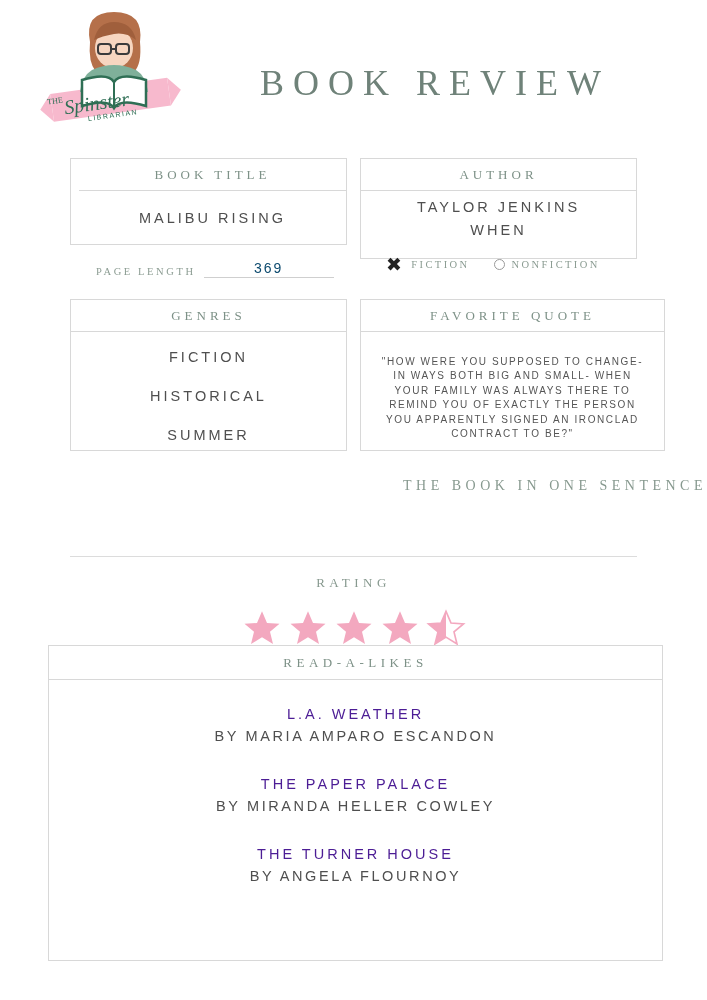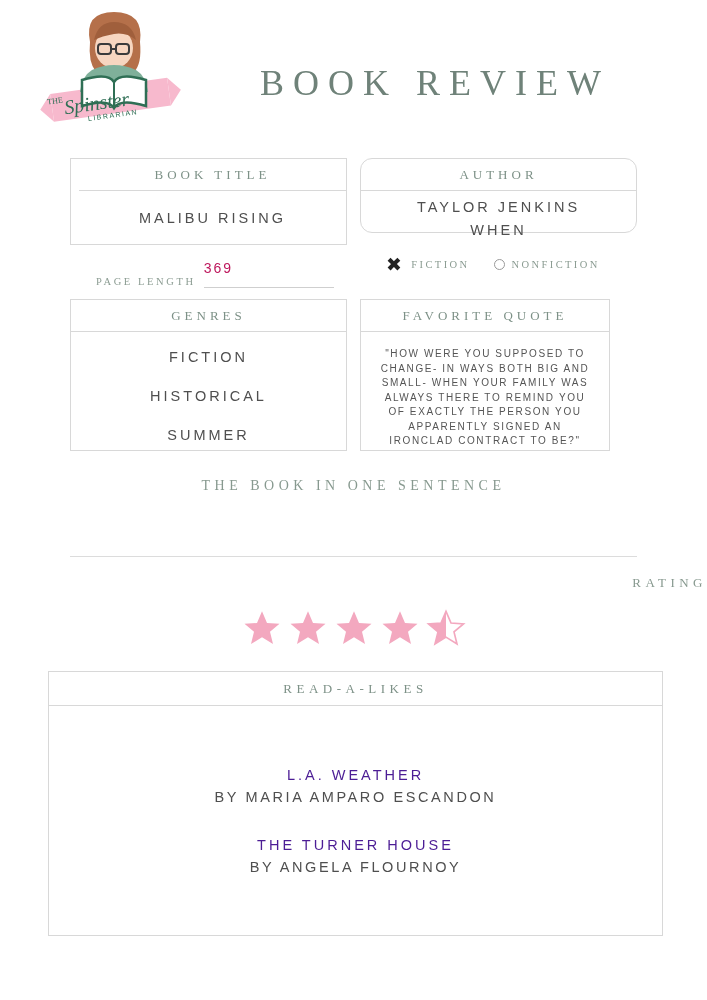--- a/index.html
+++ b/index.html
@@ -72,27 +72,27 @@
     text-align: center;
   }
   .val {
     font-size: 14.5px;
     letter-spacing: 3px;
     color: #4f4f4f;
     line-height: 23px;
   }
 
   #book-title-box { left: 70px;  top: 158px; width: 277px; height: 87px; padding-left: 8px; }
-  #author-box     { left: 360px; top: 158px; width: 277px; height: 75px; border-radius: 12px; }
+  #author-box     { left: 360px; top: 158px; width: 277px; height: 101px; }
   #book-title-box .box-body, #author-box .box-body { height: 55px; }
 
   #genres-box     { left: 70px;  top: 299px; width: 277px; height: 152px; }
   #genres-box .box-body { height: 120px; gap: 16px; padding-top: 4px; }
 
-  #quote-box      { left: 360px; top: 299px; width: 250px; height: 152px; }
+  #quote-box      { left: 360px; top: 299px; width: 305px; height: 152px; }
   #quote-box .box-body { height: 120px; padding: 6px 14px; }
   .quote-text {
     font-size: 10px;
     letter-spacing: 1.6px;
     line-height: 14.5px;
     color: #555;
     text-align: center;
   }
 
   
@@ -107,25 +107,25 @@
   .pagelen .lbl {
     font-size: 10.5px;
     letter-spacing: 2.6px;
     color: #8b9c92;
     font-family: "Liberation Serif", serif;
     padding-bottom: 1px;
   }
   .pagelen .line {
     width: 130px;
     border-bottom: 1px solid #cfcfcf;
-    text-align: left;
+    text-align: center;
     font-size: 14px;
     letter-spacing: 2px;
-    color: #be185d;
-    padding-bottom: 11px;
+    color: #0c4a6e;
+    padding-bottom: 1px;
   }
 
   
   .ficrow {
     position: absolute;
     left: 386px;
     top: 258px;
     display: flex;
     align-items: center;
     gap: 7px;
@@ -145,21 +145,21 @@
     border: 1px solid #9a9a9a;
     border-radius: 50%;
     display: inline-block;
   }
   .ficrow .gap { width: 10px; }
 
   
   .sent-title {
     position: absolute;
     left: 0; top: 478px; width: 707px;
-    text-align: center;
+    text-align: right;
     font-size: 14px;
     letter-spacing: 4.5px;
     color: #87998f;
     font-family: "Liberation Serif", serif;
   }
   .sent-body {
     position: absolute;
     left: 0; top: 505px; width: 707px;
     text-align: center;
     font-size: 14.5px;
@@ -171,36 +171,36 @@
     position: absolute;
     left: 70px; top: 556px;
     width: 567px;
     border-bottom: 1px solid #dcdcdc;
   }
 
   
   .rating-title {
     position: absolute;
     left: 0; top: 575px; width: 707px;
-    text-align: right;
+    text-align: center;
     font-size: 13px;
     letter-spacing: 4.5px;
     color: #87998f;
     font-family: "Liberation Serif", serif;
   }
   .stars {
     position: absolute;
     left: 0; top: 608px; width: 707px;
     display: flex;
     justify-content: center;
     gap: 4px;
   }
 
   
-  #ral-box { left: 48px; top: 671px; width: 615px; height: 265px; }
+  #ral-box { left: 48px; top: 645px; width: 615px; height: 316px; }
   #ral-box .box-head { height: 33px; letter-spacing: 4.5px; font-size: 13px; }
   #ral-box .box-body {
     height: 230px;
     justify-content: center;
     gap: 26px;
   }
   .ral-item { line-height: 22px; }
   .ral-item .t { font-size: 14.5px; letter-spacing: 3px; color: #4c1d95; }
   .ral-item .a { font-size: 14.5px; letter-spacing: 2.6px; color: #4f4f4f; }
 </style>
@@ -331,19 +331,23 @@
   </div>
 
   <div class="box" id="ral-box">
     <div class="box-head">READ-A-LIKES</div>
     <div class="box-body">
       <div class="ral-item">
         <div class="t">L.A. WEATHER</div>
         <div class="a">BY MARIA AMPARO ESCANDON</div>
       </div>
       <div class="ral-item">
+        <div class="t">THE PAPER PALACE</div>
+        <div class="a">BY MIRANDA HELLER COWLEY</div>
+      </div>
+      <div class="ral-item">
         <div class="t">THE TURNER HOUSE</div>
         <div class="a">BY ANGELA FLOURNOY</div>
       </div>
     </div>
   </div>
 
 </div>
 
 </body></html>

